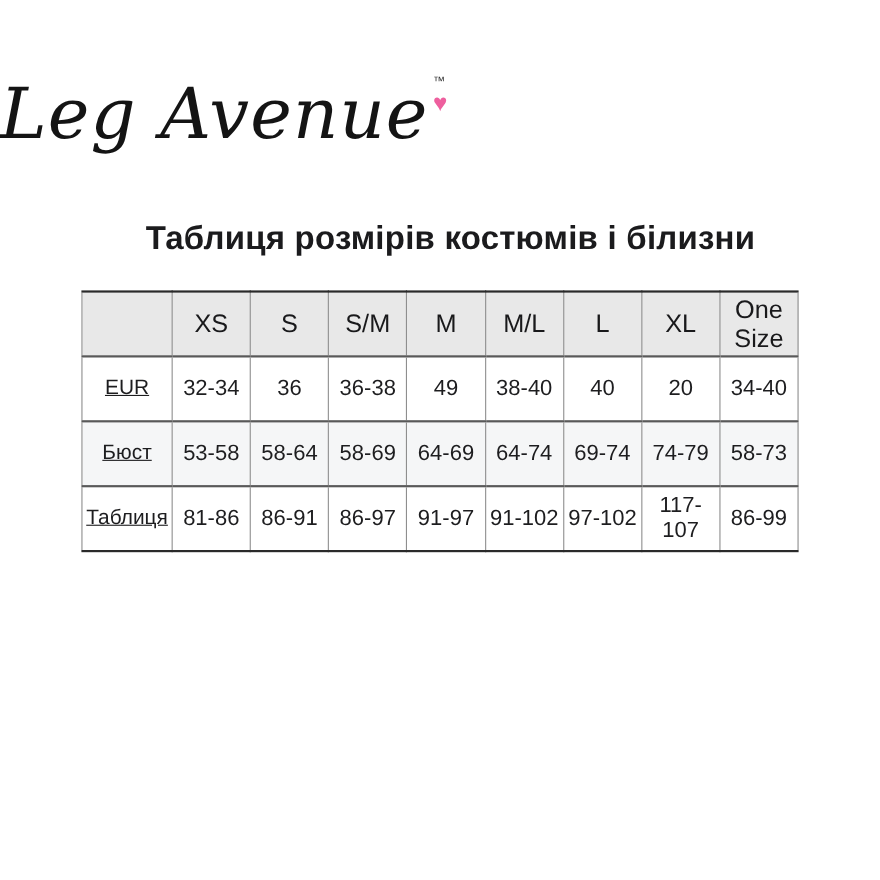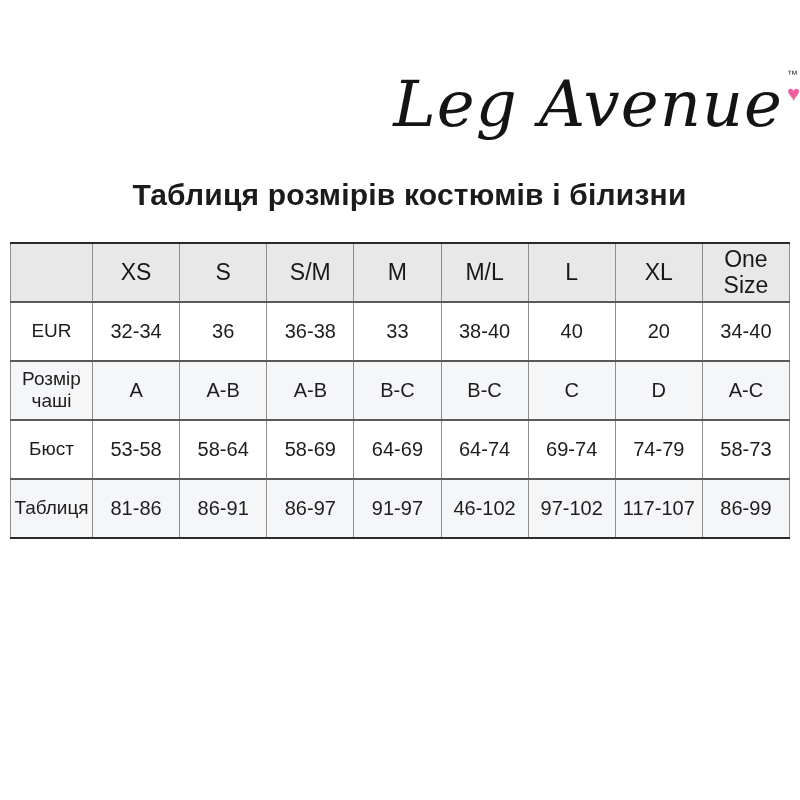--- a/index.html
+++ b/index.html
@@ -11,21 +11,21 @@
     height: 800px;
     overflow: hidden;
   }
 
   
   .logo-wrap {
     margin-top: 48px;
     height: 112px;
     display: flex;
     align-items: center;
-    justify-content: flex-end;
+    justify-content: flex-start;
   }
   .logo-text {
     font-family: "DejaVu Serif", serif;
     font-style: italic;
     font-weight: 400;
     font-size: 64px;
     letter-spacing: 1px;
     color: #141414;
     line-height: 1;
   }
@@ -45,32 +45,32 @@
   }
   .logo-heart {
     font-size: 22px;
     line-height: 1;
     margin-top: 3px;
     font-style: normal;
   }
 
   
   .page-title {
-    margin-top: 18px;
+    margin-top: 40px;
     text-align: center;
     font-size: 30px;
     font-weight: 700;
     color: #1b1b1d;
     letter-spacing: 0.2px;
     padding-left: 19px;
   }
 
   
   table.size-table {
-    width: 780px;
+    width: 652px;
     margin: 30px auto 0 auto;
     border-collapse: collapse;
     table-layout: fixed;
     border-top: 2px solid #2a2a2a;
     border-bottom: 2px solid #2a2a2a;
     border-left: 1px solid #8e8e8e;
     border-right: 1px solid #8e8e8e;
   }
   .size-table col.label-col { width: 82px; }
   .size-table th, .size-table td {
@@ -84,21 +84,21 @@
   .size-table thead th {
     border-top: none;
     background: #e8e8e8;
     height: 58px;
     font-size: 23px;
     line-height: 1.15;
     color: #19191b;
   }
   .size-table tbody tr { height: 59px; }
   .size-table tbody td { font-size: 20px; margin-left: 28px; }
-  .size-table tbody th.row-label { font-size: 19px; line-height: 1.18; }
+  .size-table tbody th.row-label { font-size: 19px; line-height: 1.18; text-decoration: underline; }
   .size-table tbody tr:nth-child(even) { background: #f5f6f7; }
   .size-table tbody tr:nth-child(odd)  { background: #ffffff; }
 </style>
 </head>
 <body>
 
 <div class="logo-wrap">
   <span class="logo-text">Leg Avenue</span>
   <span class="logo-marks">
     <span class="logo-tm">™</span>
@@ -124,53 +124,42 @@
         <th>XL</th>
         <th>One Size</th>
       </tr>
   </thead>
   <tbody>
       <tr>
         <th class="row-label">EUR</th>
         <td>32-34</td>
         <td>36</td>
         <td>36-38</td>
-        <td>33</td>
+        <td>49</td>
         <td>38-40</td>
         <td>40</td>
         <td>20</td>
         <td>34-40</td>
-      </tr>
-      <tr>
-        <th class="row-label">Розмір чаші</th>
-        <td>A</td>
-        <td>A-B</td>
-        <td>A-B</td>
-        <td>B-C</td>
-        <td>B-C</td>
-        <td>C</td>
-        <td>D</td>
-        <td>A-C</td>
       </tr>
       <tr>
         <th class="row-label">Бюст</th>
         <td>53-58</td>
         <td>58-64</td>
         <td>58-69</td>
         <td>64-69</td>
         <td>64-74</td>
         <td>69-74</td>
         <td>74-79</td>
         <td>58-73</td>
       </tr>
       <tr>
         <th class="row-label">Таблиця</th>
         <td>81-86</td>
         <td>86-91</td>
         <td>86-97</td>
         <td>91-97</td>
-        <td>46-102</td>
+        <td>91-102</td>
         <td>97-102</td>
         <td>117-107</td>
         <td>86-99</td>
       </tr>
     </tbody>
 </table>
 
 </body></html>

